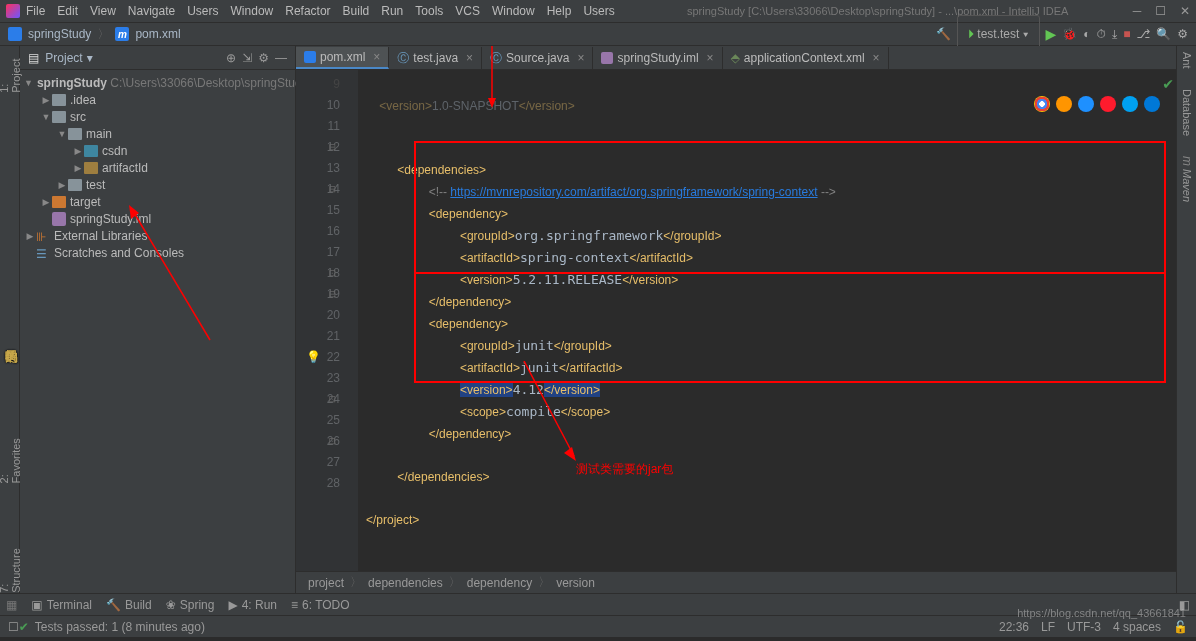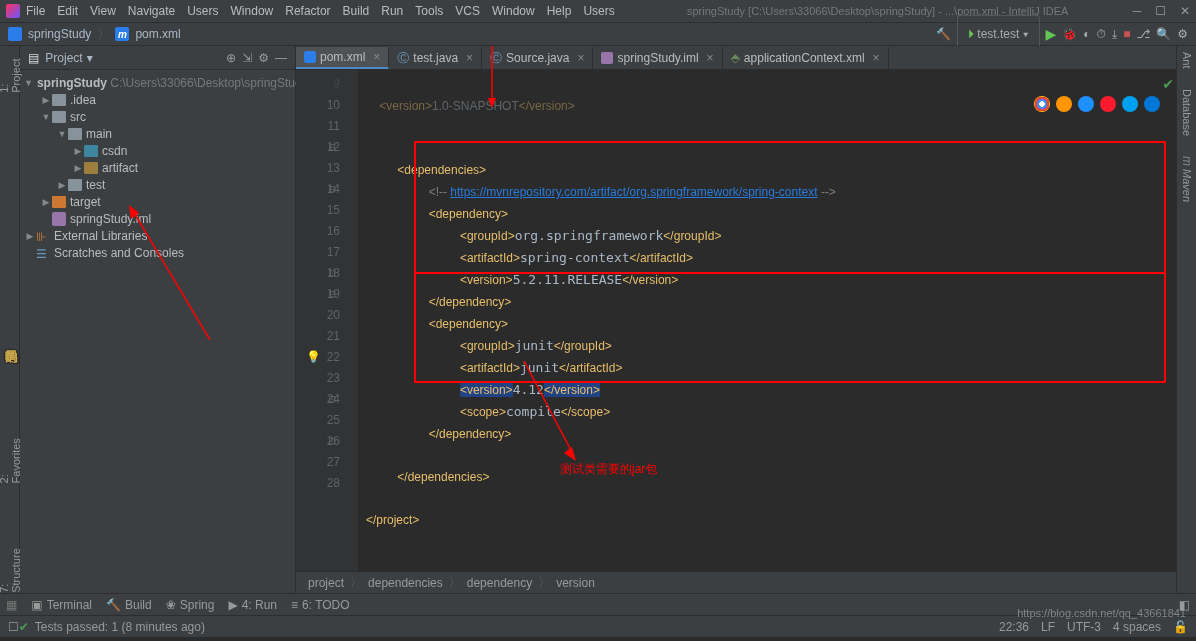--- a/index.html
+++ b/index.html
@@ -162,21 +162,21 @@
           <span>main</span>
         </div>
       <div class="row" style="padding-left:52px">
           <span class="arrow">▶</span>
           <span class="ic-fld blue"></span>
           <span>csdn</span>
         </div>
       <div class="row" style="padding-left:52px">
           <span class="arrow">▶</span>
           <span class="ic-fld" style="background:#9e7e3f"></span>
-          <span>artifact</span>
+          <span>artifactId</span>
         </div>
       <div class="row" style="padding-left:36px">
           <span class="arrow">▶</span>
           <span class="ic-fld"></span>
           <span>test</span>
         </div>
       <div class="row" style="padding-left:20px">
           <span class="arrow">▶</span>
           <span class="ic-fld orange"></span>
           <span>target</span>
@@ -284,21 +284,21 @@
       </div>
     </div>
     <svg class="arrow-svg" style="left:186px;top:0;width:20px;height:70px">
         <line x1="10" y1="0" x2="10" y2="55" stroke="#ff0000" stroke-width="1.5"></line>
         <polygon points="10,62 6,52 14,52" fill="#ff0000"></polygon>
       </svg>
     <svg class="arrow-svg" style="left:218px;top:315px;width:70px;height:110px">
         <line x1="10" y1="0" x2="60" y2="95" stroke="#ff0000" stroke-width="1.5"></line>
         <polygon points="62,100 50,92 58,86" fill="#ff0000"></polygon>
       </svg>
-    <div class="annot" style="left:264px;top:415px">测试类需要的jar包</div>
+    <div class="annot" style="left:280px;top:415px">测试类需要的jar包</div>
     <div class="crumb-bar">
       <span>project</span>
         <span class="sep">〉</span>
       <span>dependencies</span>
         <span class="sep">〉</span>
       <span>dependency</span>
         <span class="sep">〉</span>
       <span>version</span>
     </div>
   </div>

